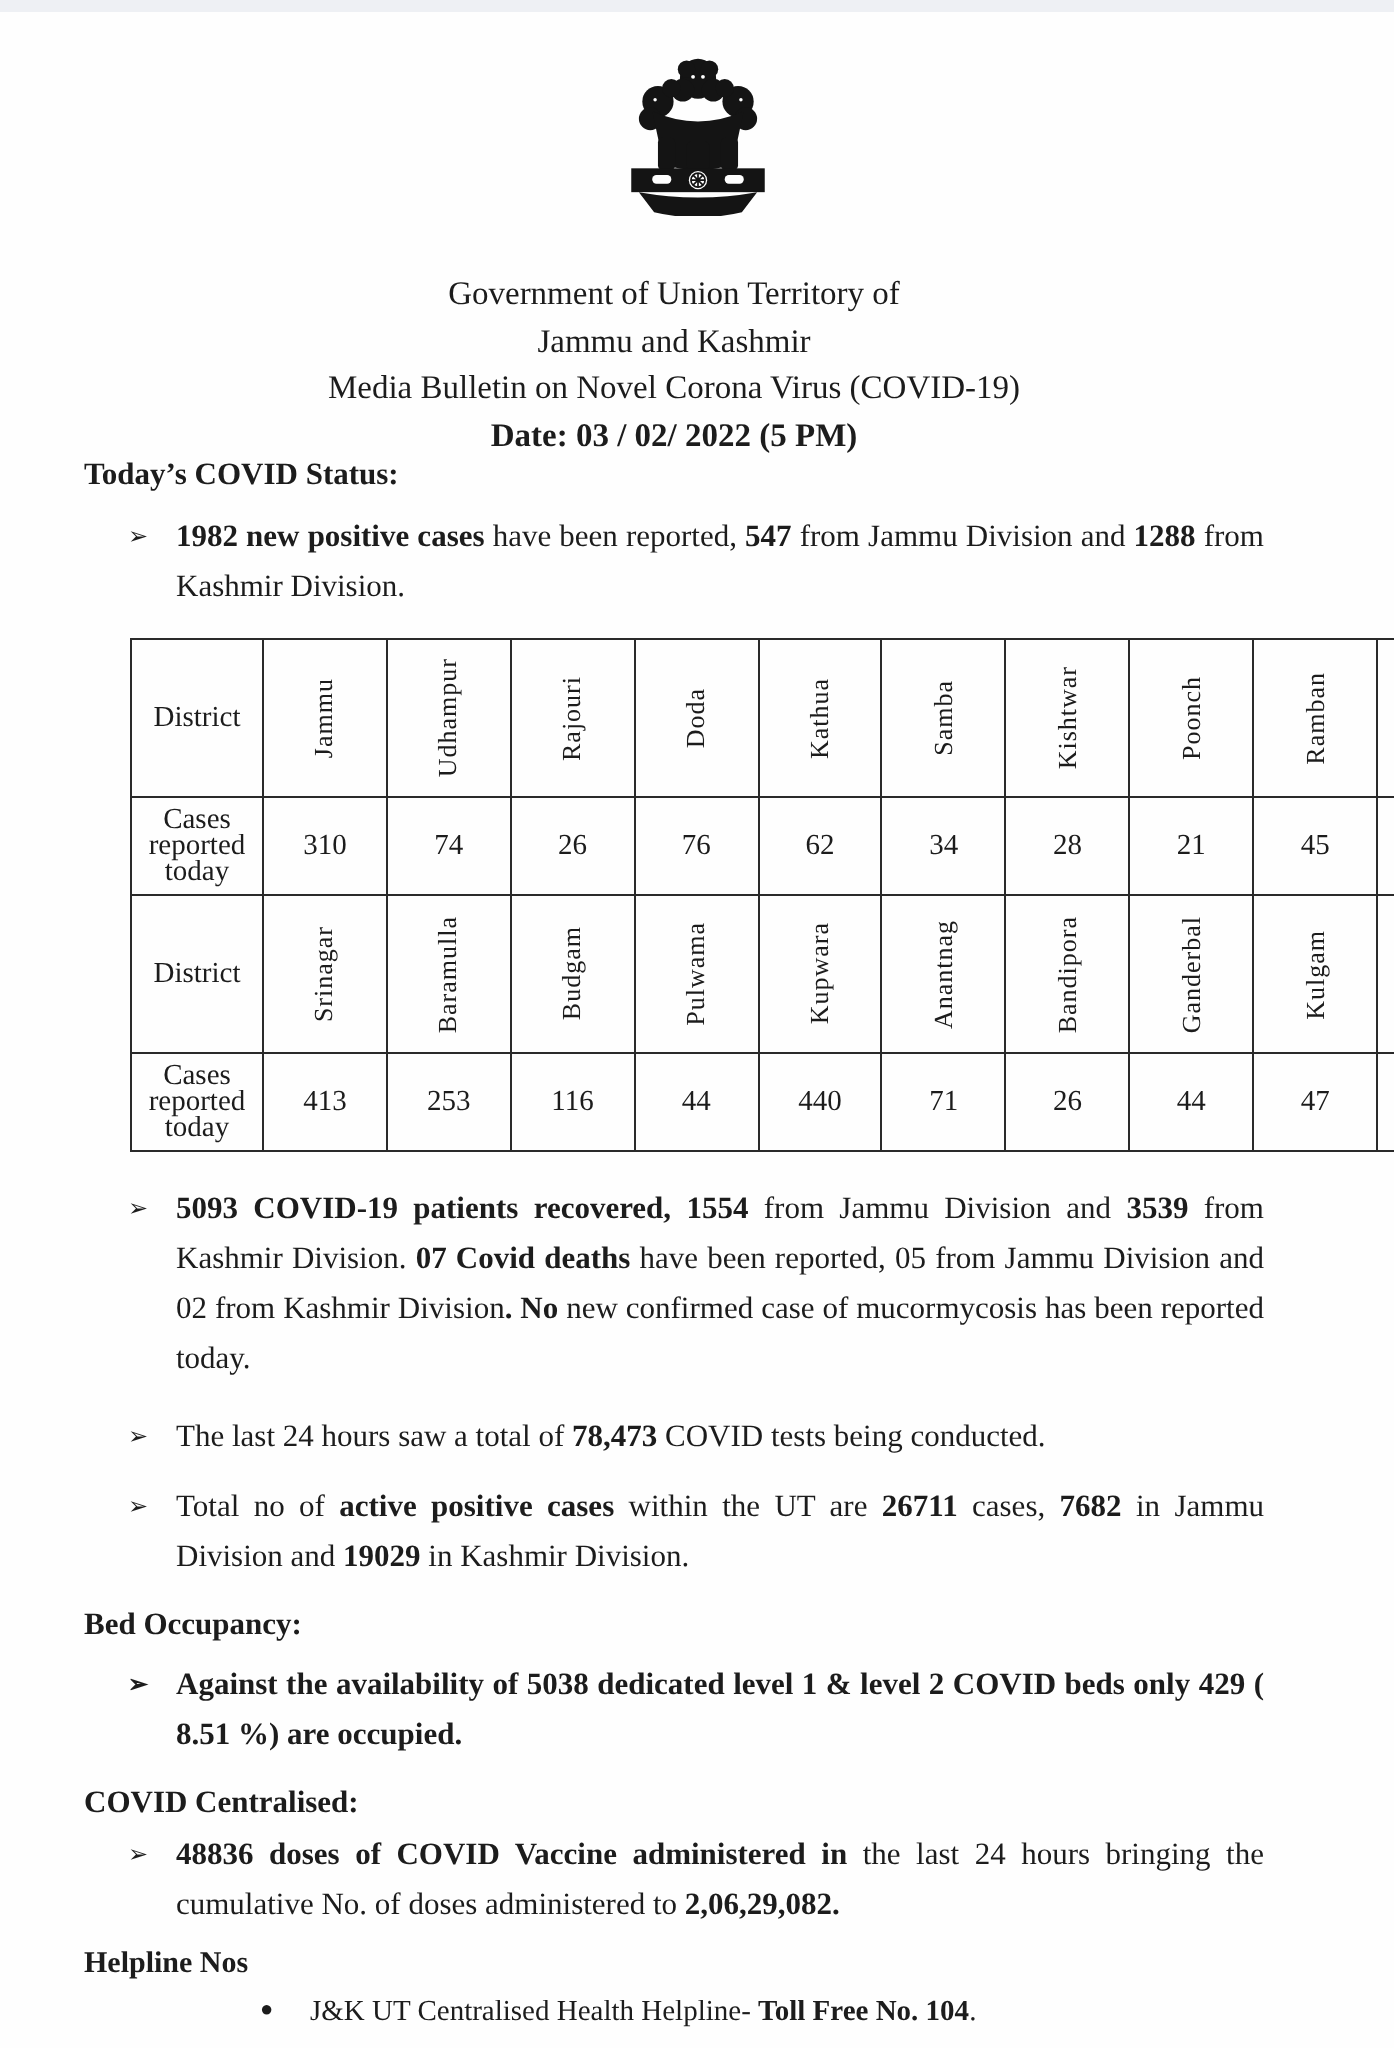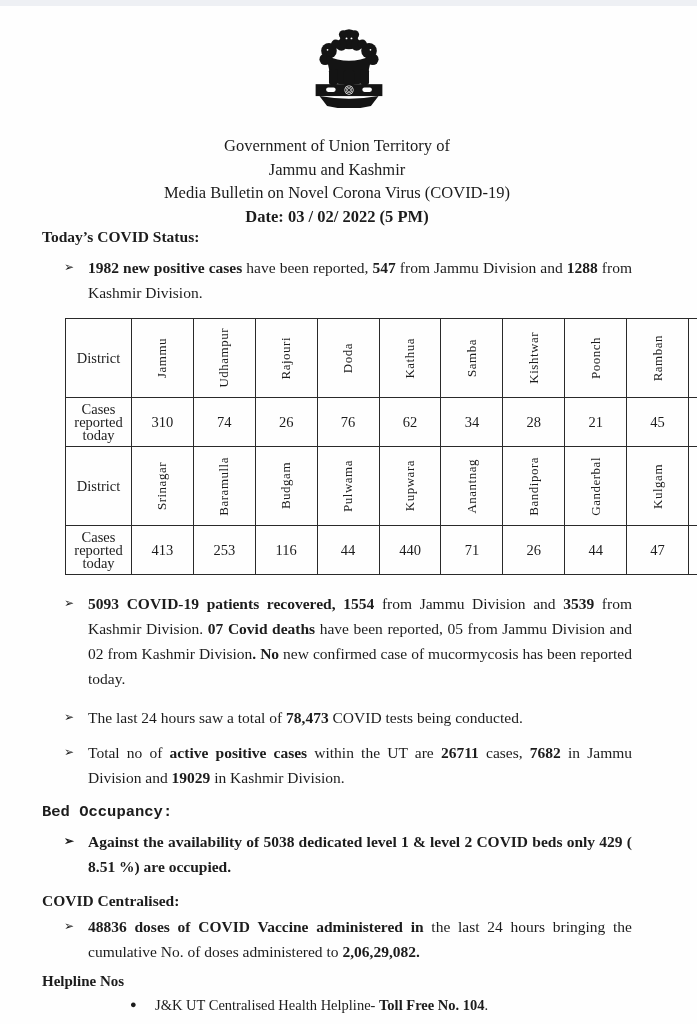--- a/index.html
+++ b/index.html
@@ -251,21 +251,21 @@
     </p>
 
     <p class="bullet" style="margin-top:14px;">
       <span class="mk">➢</span><span><span>The last 24 hours saw a total of </span><span class="b">78,473</span><span> COVID tests being conducted.</span></span>
     </p>
 
     <p class="bullet" style="margin-top:10px;">
       <span class="mk">➢</span><span><span>Total no of </span><span class="b">active positive cases</span><span> within the UT are </span><span class="b">26711</span><span> cases, </span><span class="b">7682</span><span> in Jammu Division and </span><span class="b">19029</span><span> in Kashmir Division.</span></span>
     </p>
 
-    <div class="sec-heading" style="margin-top:13px;font-family:Liberation Mono, monospace;">Bed Occupancy:</div>
+    <div class="sec-heading" style="margin-top:13px;">Bed Occupancy:</div>
     <p class="bullet all-bold" style="margin-top:8px;">
       <span class="mk">➢</span><span><span class="b">Against the availability of 5038 dedicated level 1 &amp; level 2 COVID beds only 429 ( 8.51 %) are occupied.</span></span>
     </p>
 
     <div class="sec-heading" style="margin-top:13px;">COVID Centralised:</div>
     <p class="bullet" style="margin-top:4px;">
       <span class="mk">➢</span><span><span class="b">48836 doses of COVID Vaccine administered in</span><span> the last 24 hours bringing the cumulative No. of doses administered to </span><span class="b">2,06,29,082.</span></span>
     </p>
 
     <div class="sec-heading" style="margin-top:9px;font-size:15px;">Helpline Nos</div>

